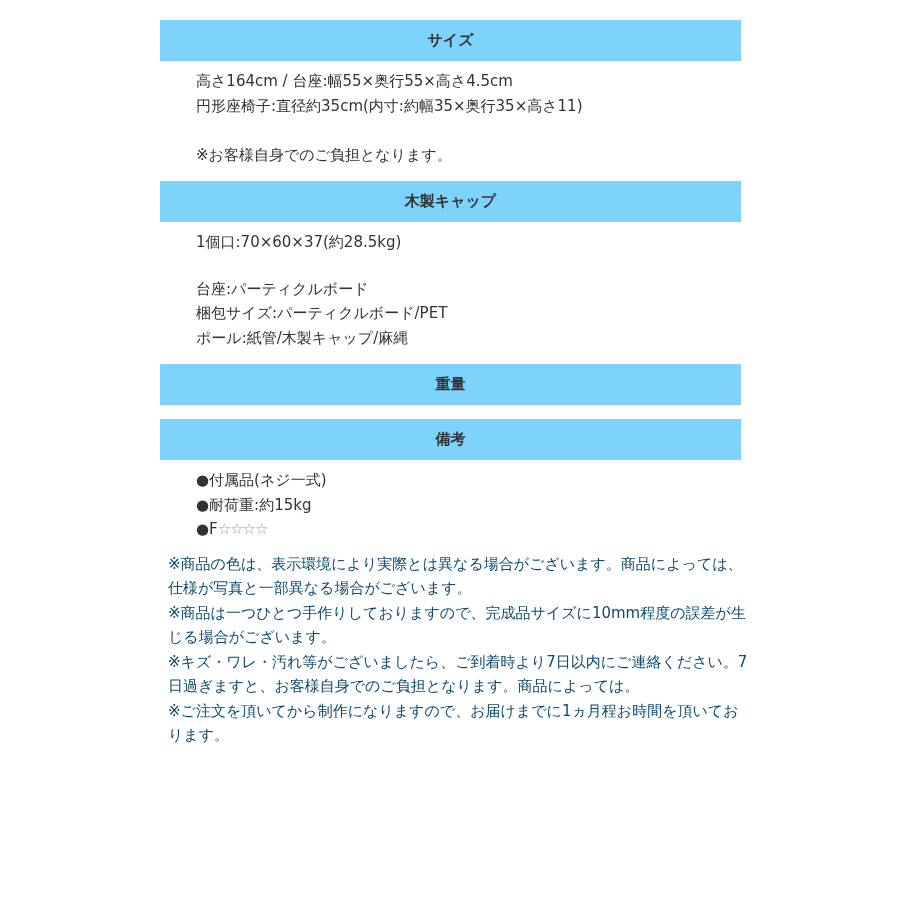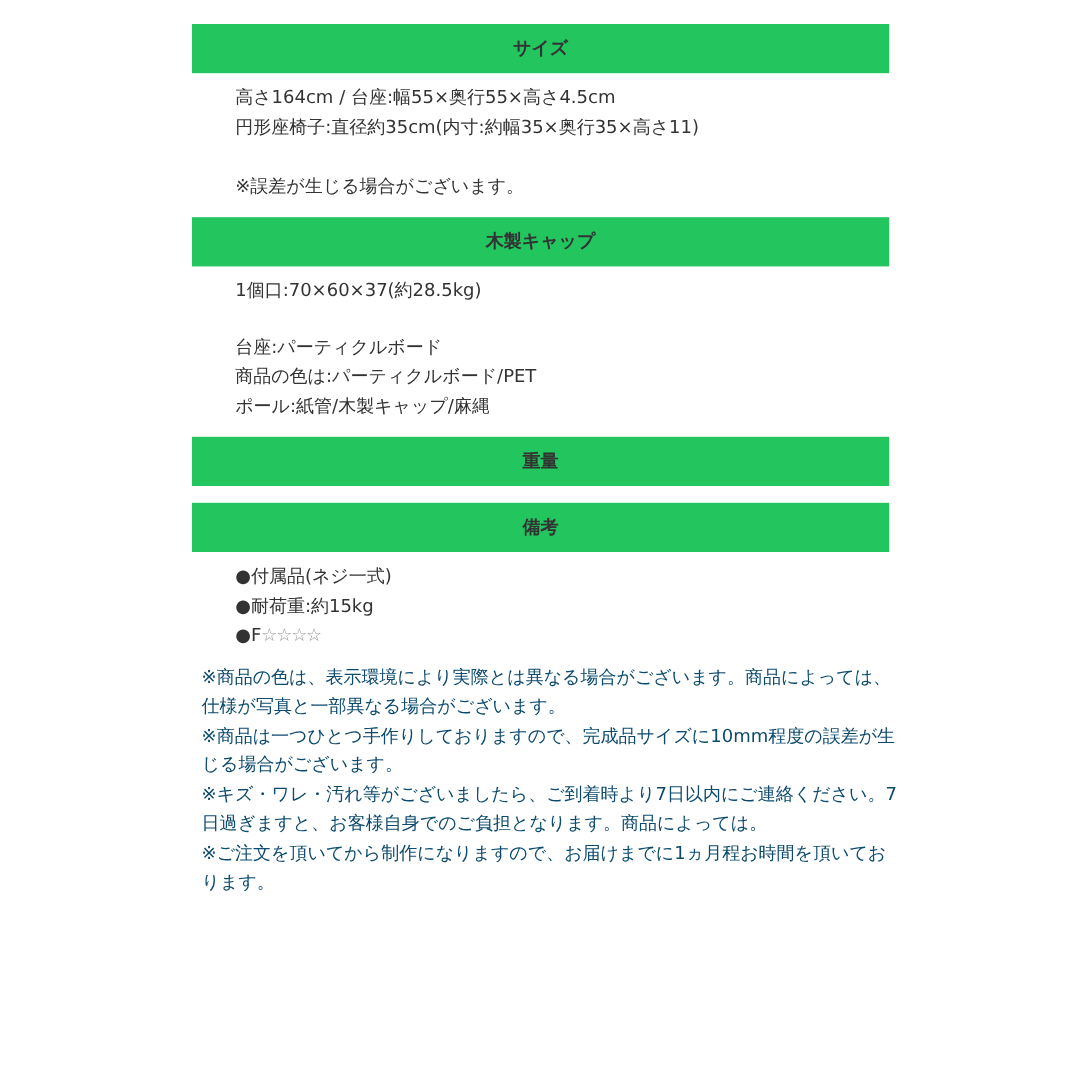--- a/index.html
+++ b/index.html
@@ -15,21 +15,21 @@
       color: #333333;
       overflow: hidden;
     }
     .spec-table {
       position: absolute;
       left: 160px;
       top: 20px;
       width: 581px;
     }
     .spec-header {
-      background: #22c55e;
+      background: #7dd3fc;
       height: 41px;
       line-height: 41px;
       text-align: center;
       font-size: 15px;
       font-weight: bold;
       color: #333333;
     }
     .spec-body {
       padding: 8px 8px 0 8px;
       font-size: 15px;
@@ -65,37 +65,37 @@
 <body>
 
 <div class="spec-table">
 
   <div>
     <div class="spec-header">サイズ</div>
     <div class="spec-body">
       <span class="line">高さ164cm / 台座:幅55×奥行55×高さ4.5cm</span>
       <span class="line">円形座椅子:直径約35cm(内寸:約幅35×奥行35×高さ11)</span>
       <span class="line"></span>
-      <span class="line">※誤差が生じる場合がございます。</span>
+      <span class="line">※お客様自身でのご負担となります。</span>
     </div>
     <div class="gap-after-body"></div>
   </div>
 
   <div>
     <div class="spec-header">木製キャップ</div>
     <div class="spec-body">
       <span class="line">1個口:70×60×37(約28.5kg)</span>
     </div>
     <div class="gap-after-body"></div>
   </div>
 
   <div>
     <div class="spec-body">
       <span class="line">台座:パーティクルボード</span>
-      <span class="line">商品の色は:パーティクルボード/PET</span>
+      <span class="line">梱包サイズ:パーティクルボード/PET</span>
       <span class="line">ポール:紙管/木製キャップ/麻縄</span>
     </div>
     <div class="gap-after-body"></div>
   </div>
 
   <div>
     <div class="spec-header">重量</div>
     <div class="gap-after-body"></div>
   </div>
 

